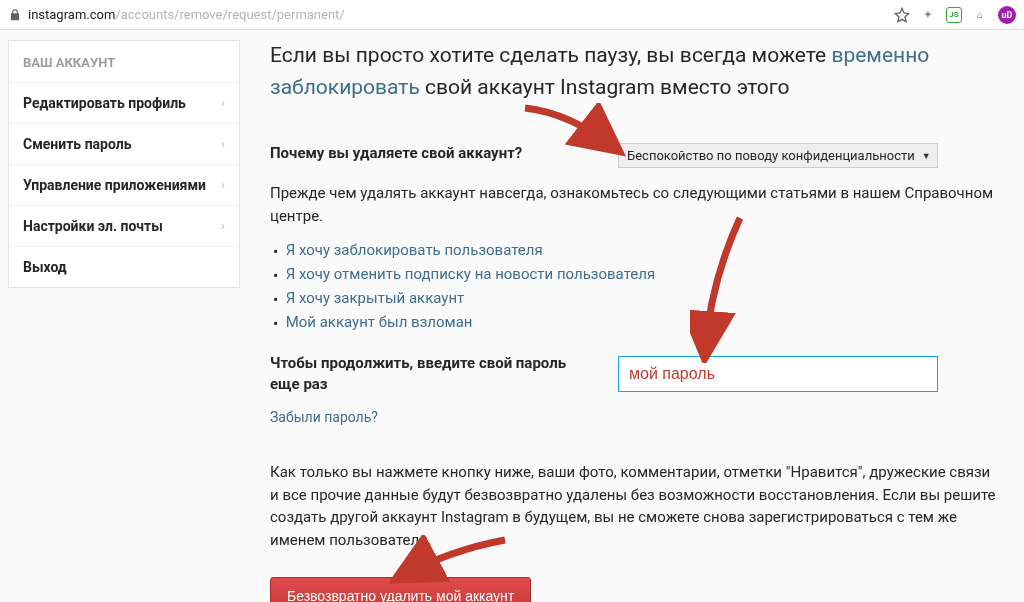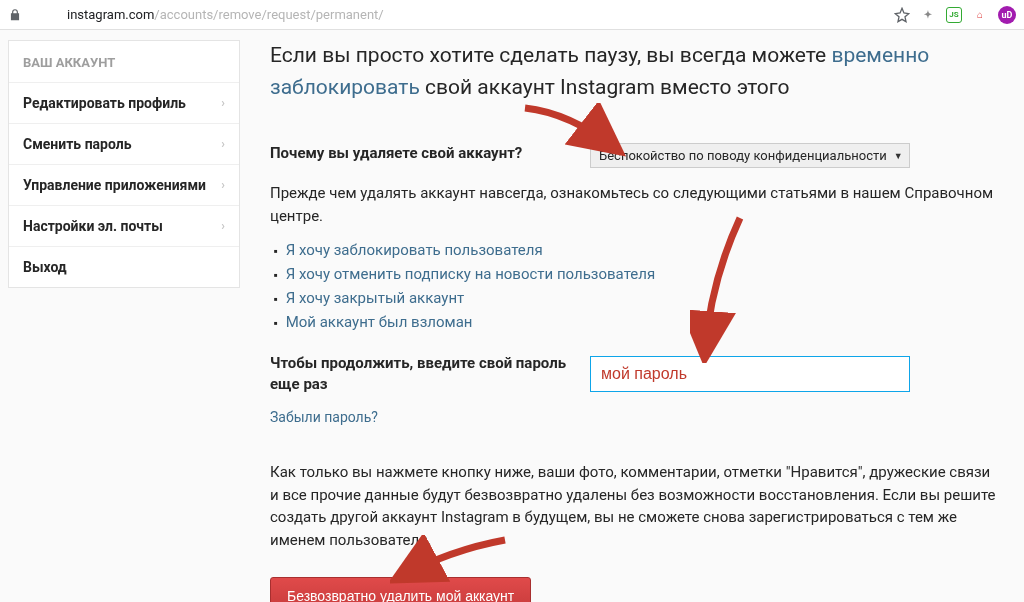--- a/index.html
+++ b/index.html
@@ -16,21 +16,21 @@
   .address-bar {
     height: 30px;
     background: #fff;
     border-bottom: 1px solid #e0e0e0;
     display: flex;
     align-items: center;
     padding: 0 8px;
     gap: 6px;
   }
   .lock-icon { color: #5f6368; width: 14px; height: 14px; }
-  .url-text { flex: 1; font-size: 13px; color: #b5b5b5; margin-left: 39px; }
+  .url-text { flex: 1; font-size: 13px; color: #b5b5b5; }
   .url-dark { color: #202124; }
   .addr-icons { display: flex; align-items: center; gap: 10px; }
   .star-icon { color: #5f6368; width: 16px; height: 16px; }
   .ext-icon {
     width: 16px; height: 16px; display:flex; align-items:center; justify-content:center;
     font-size:10px; font-weight:bold; border-radius:3px;
   }
   .ext-plus { color:#888; }
   .ext-js { background:#fff; color:#3a3; border:1px solid #3a3; font-size:8px; }
   .ext-home { color:#d33; }
@@ -66,21 +66,21 @@
     font-size: 14px;
     color: #262626;
     cursor: pointer;
   }
   .sidebar-item .chev { color: #c7c7c7; font-size: 12px; }
 
   .main { flex: 1; padding-right: 20px; }
   .intro-line { color: #262626; font-size: 21px; line-height: 1.5; margin-bottom: 40px; }
   .link { color: #3e6d8e; cursor: pointer; }
 
-  .field-row { display: flex; align-items: flex-start; margin-bottom: 14px; position: relative; }
+  .field-row { display: flex; align-items: flex-start; gap: 28px; margin-bottom: 14px; position: relative; }
   .field-label { font-weight: 700; font-size: 15px; width: 320px; line-height:1.4; }
   .select-box {
     border: 1px solid #ccc;
     background: #efefef;
     padding: 4px 22px 4px 8px;
     font-size: 13px;
     position: relative;
     min-width: 270px;
     cursor: pointer;
   }

